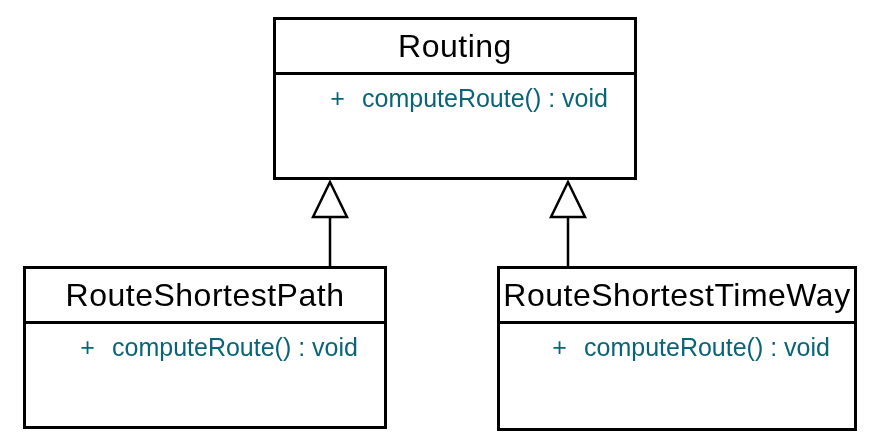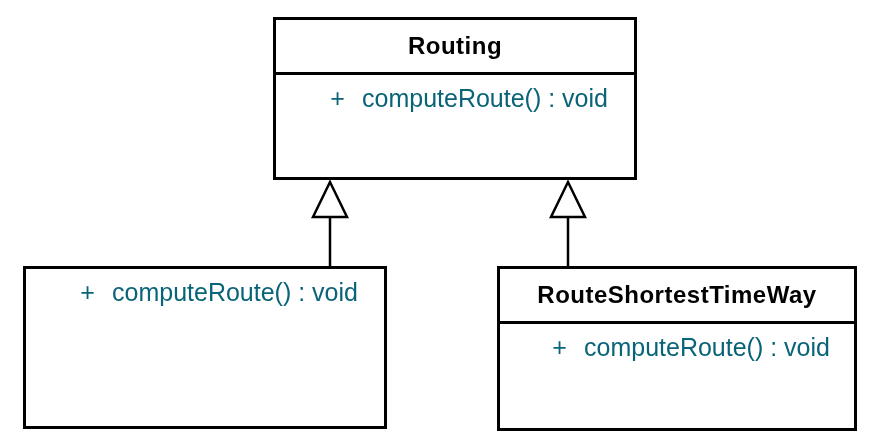--- a/index.html
+++ b/index.html
@@ -20,22 +20,22 @@
     background: #ffffff;
     border: 3px solid #000000;
     box-sizing: border-box;
   }
   .uml-class-title {
     height: 52px;
     border-bottom: 3px solid #000000;
     display: flex;
     align-items: center;
     justify-content: center;
-    font-weight: bold;
-    font-size: 24px;
+    font-weight: normal;
+    font-size: 32px;
     color: #000000;
     letter-spacing: 0.5px;
     white-space: nowrap;
   }
   .uml-class-members {
     padding: 9px 0 0 11px;
   }
   .uml-member {
     font-size: 25px;
     color: #0a6478;
@@ -66,20 +66,21 @@
   <div class="uml-class" id="class-routing">
     <div class="uml-class-title">Routing</div>
     <div class="uml-class-members">
       <div class="uml-member">
         <span class="vis">+</span><span>computeRoute() : void</span>
       </div>
     </div>
   </div>
 
   <div class="uml-class" id="class-shortest-path">
+    <div class="uml-class-title">RouteShortestPath</div>
     <div class="uml-class-members">
       <div class="uml-member">
         <span class="vis">+</span><span>computeRoute() : void</span>
       </div>
     </div>
   </div>
 
   <div class="uml-class" id="class-shortest-time-way">
     <div class="uml-class-title">RouteShortestTimeWay</div>
     <div class="uml-class-members">

